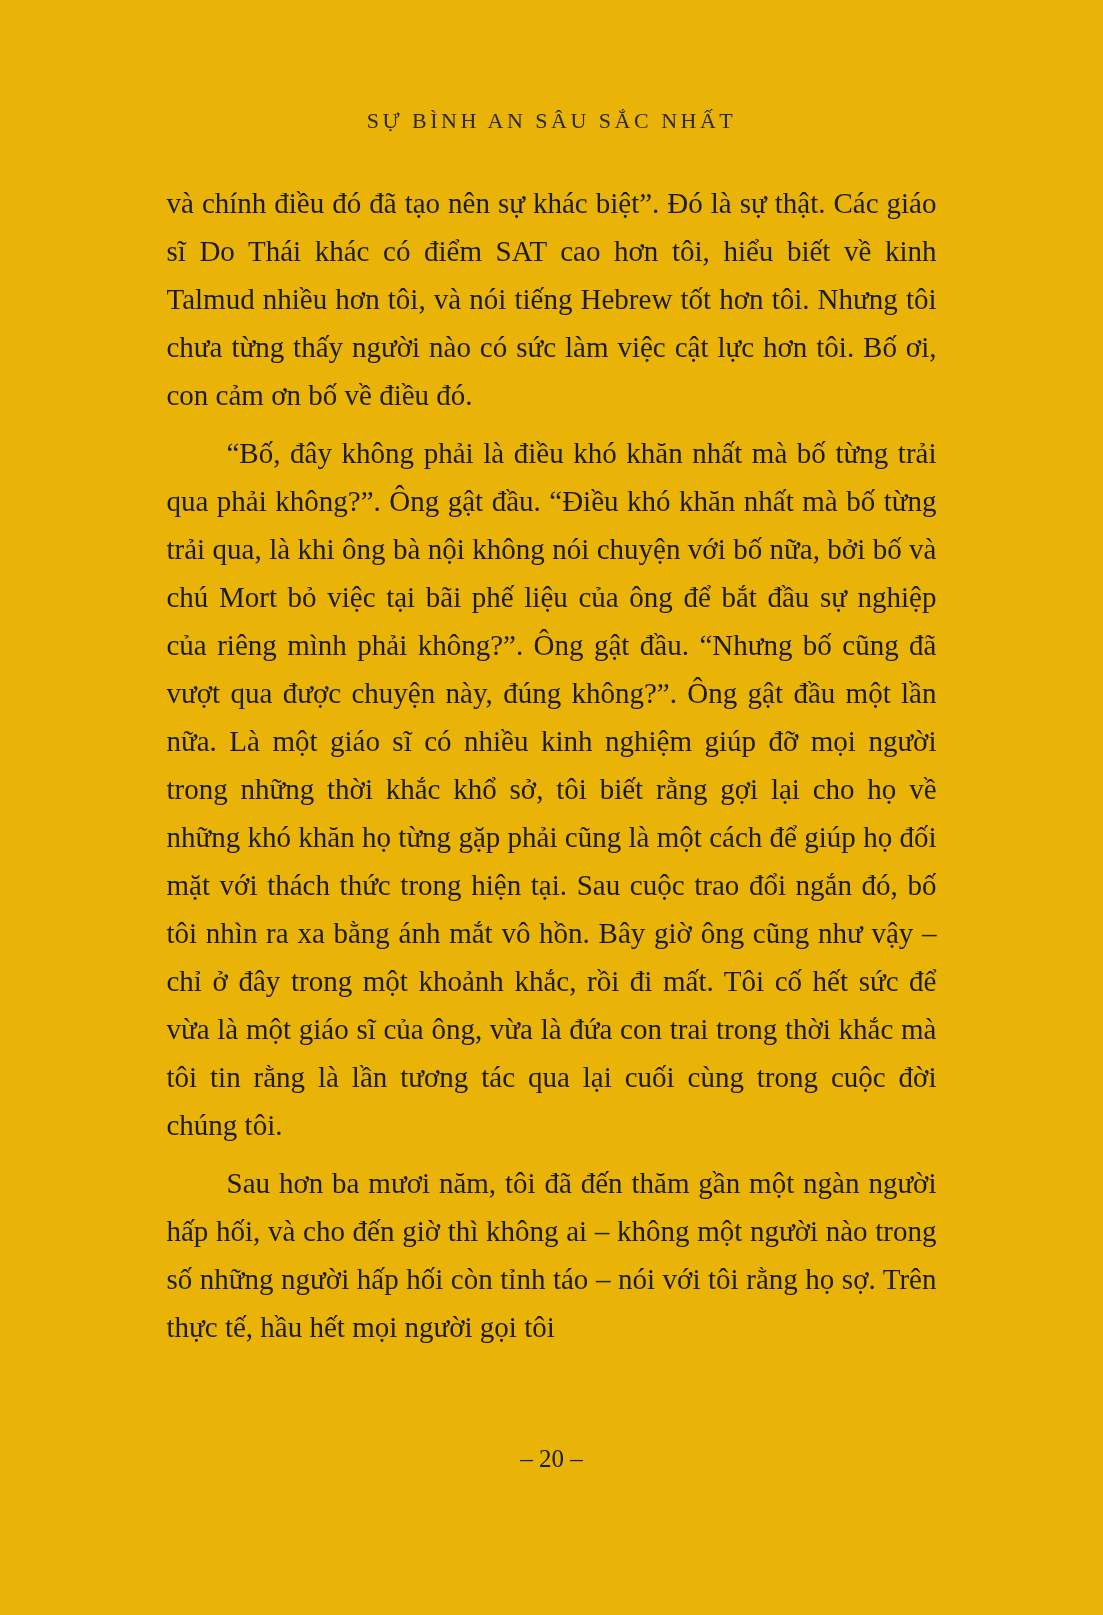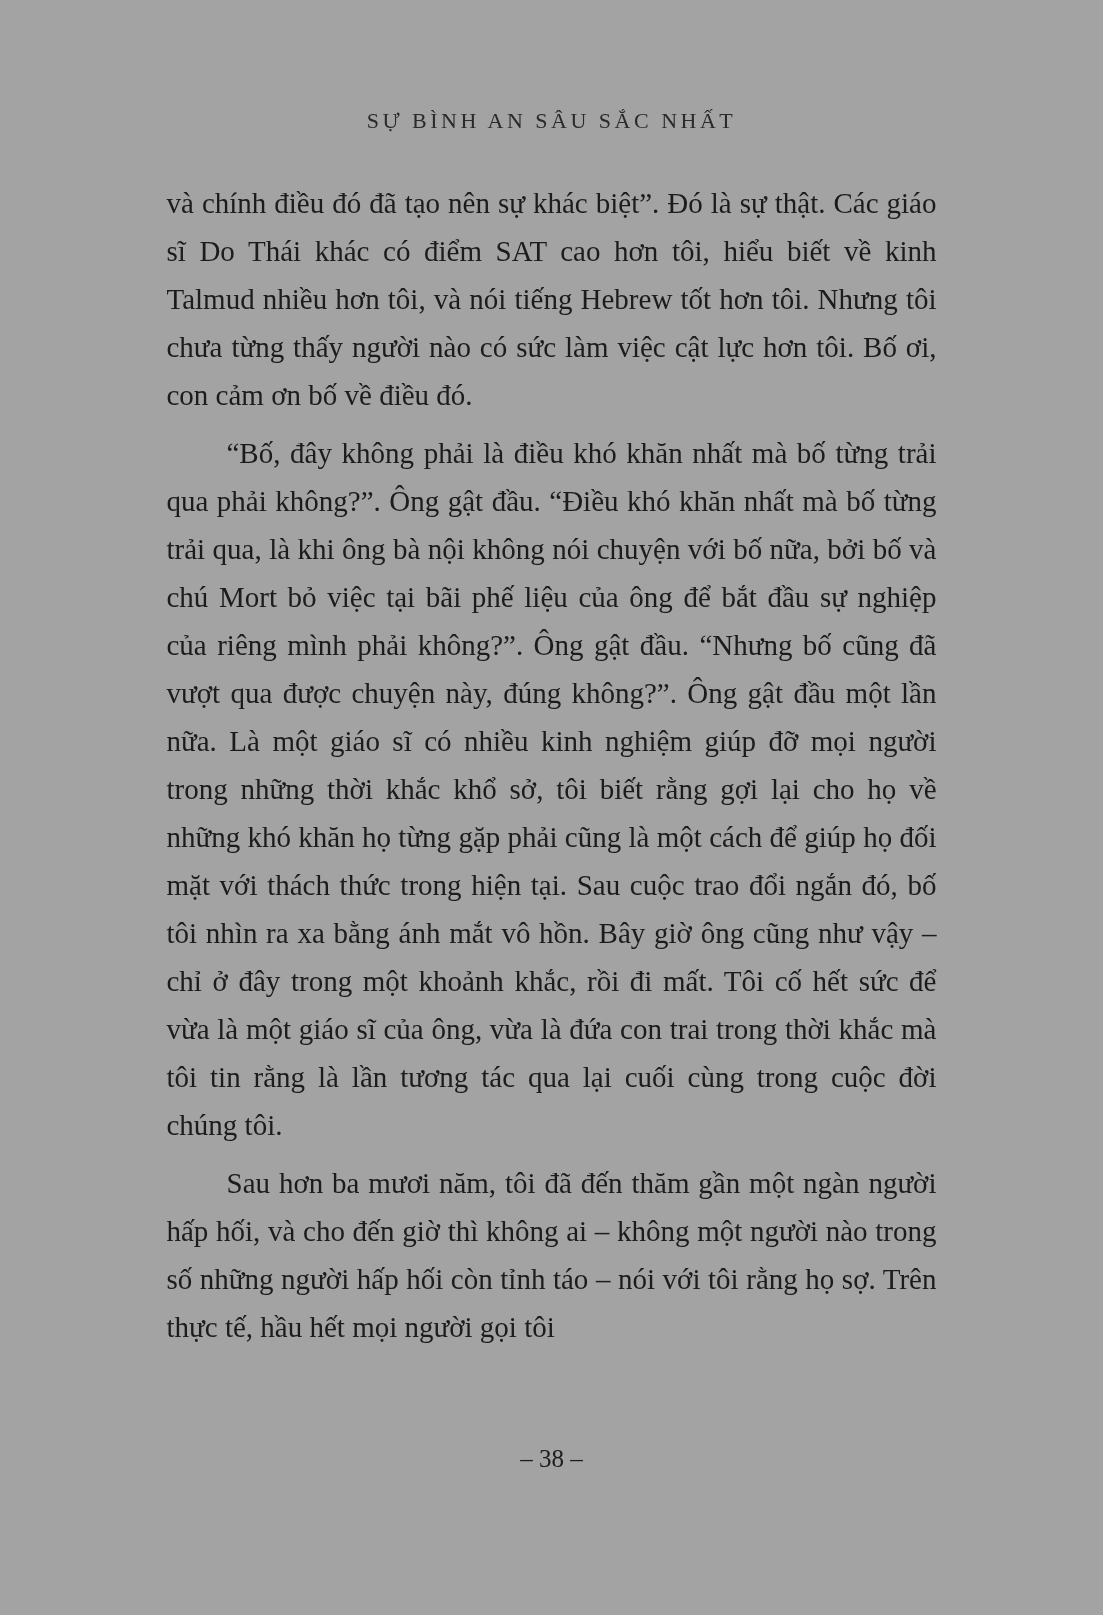--- a/index.html
+++ b/index.html
@@ -6,21 +6,21 @@
 
   html, body {
     background: #ffffff;
   }
 
   .page {
     position: relative;
     width: 1103px;
     height: 1615px;
     margin: 0 auto;
-    background: #a3a3a3;
+    background: #eab308;
     color: #1c1c1c;
     font-family: "Liberation Serif", "DejaVu Serif", serif;
     overflow: hidden;
   }
 
   .running-header {
     padding-top: 108px;
     text-align: center;
     font-size: 22px;
     letter-spacing: 3.5px;
@@ -62,15 +62,15 @@
 <div class="page">
 
   <div class="running-header">SỰ BÌNH AN SÂU SẮC NHẤT</div>
 
   <div class="content">
     <p>và chính điều đó đã tạo nên sự khác biệt”. Đó là sự thật. Các giáo sĩ Do Thái khác có điểm SAT cao hơn tôi, hiểu biết về kinh Talmud nhiều hơn tôi, và nói tiếng Hebrew tốt hơn tôi. Nhưng tôi chưa từng thấy người nào có sức làm việc cật lực hơn tôi. Bố ơi, con cảm ơn bố về điều đó.</p>
     <p class="indented">“Bố, đây không phải là điều khó khăn nhất mà bố từng trải qua phải không?”. Ông gật đầu. “Điều khó khăn nhất mà bố từng trải qua, là khi ông bà nội không nói chuyện với bố nữa, bởi bố và chú Mort bỏ việc tại bãi phế liệu của ông để bắt đầu sự nghiệp của riêng mình phải không?”. Ông gật đầu. “Nhưng bố cũng đã vượt qua được chuyện này, đúng không?”. Ông gật đầu một lần nữa. Là một giáo sĩ có nhiều kinh nghiệm giúp đỡ mọi người trong những thời khắc khổ sở, tôi biết rằng gợi lại cho họ về những khó khăn họ từng gặp phải cũng là một cách để giúp họ đối mặt với thách thức trong hiện tại. Sau cuộc trao đổi ngắn đó, bố tôi nhìn ra xa bằng ánh mắt vô hồn. Bây giờ ông cũng như vậy – chỉ ở đây trong một khoảnh khắc, rồi đi mất. Tôi cố hết sức để vừa là một giáo sĩ của ông, vừa là đứa con trai trong thời khắc mà tôi tin rằng là lần tương tác qua lại cuối cùng trong cuộc đời chúng tôi.</p>
     <p class="indented">Sau hơn ba mươi năm, tôi đã đến thăm gần một ngàn người hấp hối, và cho đến giờ thì không ai – không một người nào trong số những người hấp hối còn tỉnh táo – nói với tôi rằng họ sợ. Trên thực tế, hầu hết mọi người gọi tôi</p>
   </div>
 
-  <div class="page-number">– 38 –</div>
+  <div class="page-number">– 20 –</div>
 
 </div>
 
 </body></html>

